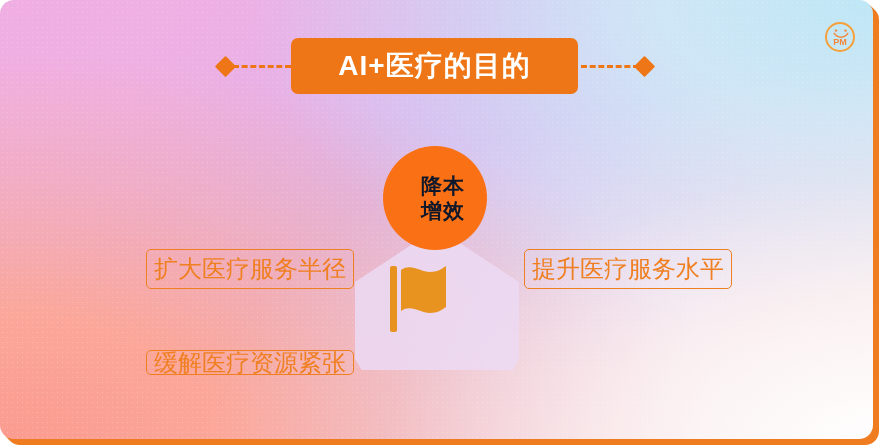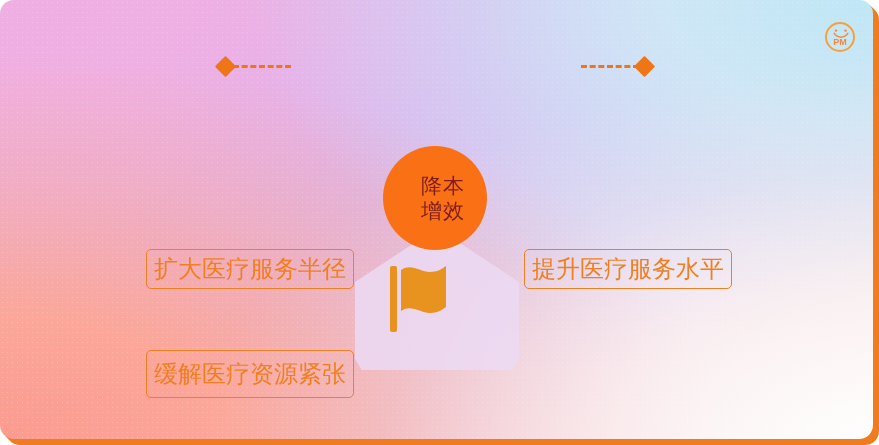--- a/index.html
+++ b/index.html
@@ -180,23 +180,23 @@
     height: 104px;
     border-radius: 50%;
     background: #fa7115;
     display: flex;
     flex-direction: column;
     align-items: center;
     justify-content: center;
     gap: 4px;
   }
   .core-line {
-    color: #7f1d1d;
+    color: #0f172a;
     font-size: 21px;
-    font-weight: normal;
+    font-weight: bold;
     line-height: 1;
     letter-spacing: 1px;
     white-space: nowrap;
     padding-left: 16px;
   }
 
   
   .outcome {
     position: absolute;
     box-sizing: border-box;
@@ -208,21 +208,21 @@
     background: transparent;
   }
   .outcome span {
     font-size: 24px;
     color: #ef7f20;
     line-height: 1;
     white-space: nowrap;
   }
   #outcome-0 { left: 146px; top: 249px; width: 229px; height: 40px; }
   #outcome-1 { left: 503px; top: 249px; width: 229px; height: 40px; }
-  #outcome-2 { left: 146px; top: 350px; width: 229px; height: 48px; }
+  #outcome-2 { left: 146px; top: 350px; width: 229px; height: 25px; }
   #outcome-3 { left: 503px; top: 350px; width: 229px; height: 40px; }
 
   
   .outcome, #core-circle, #title-row, #logo { z-index: 5; }
   #pentagon, #flag-icon { z-index: 3; }
 </style>
 </head>
 <body>
 
 <div id="poster">
@@ -230,20 +230,23 @@
   <div class="frame-shadow s1"></div>
   <div class="frame-shadow s2"></div>
 
   <div id="canvas">
     <div id="texture"></div>
 
     <div id="title-row">
       <div class="diamond" id="diamond-left"></div>
       <div class="dashline" id="dash-left"></div>
 
+      <div id="title-box">
+        <span id="title-text">AI+医疗的目的</span>
+      </div>
 
       <div class="dashline" id="dash-right"></div>
       <div class="diamond" id="diamond-right"></div>
     </div>
 
     <div id="logo">
       <div id="logo-mark">
         <svg id="logo-face" viewBox="0 0 20 11">
           <circle cx="5" cy="2.6" r="1.2" fill="#f5873a"></circle>
           <circle cx="14.5" cy="2.6" r="1.2" fill="#f5873a"></circle>

